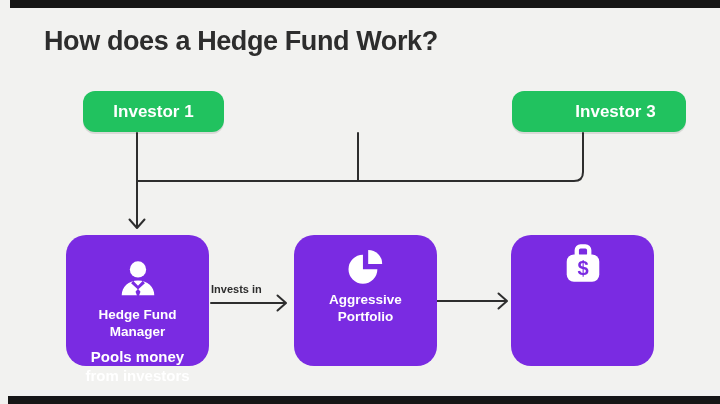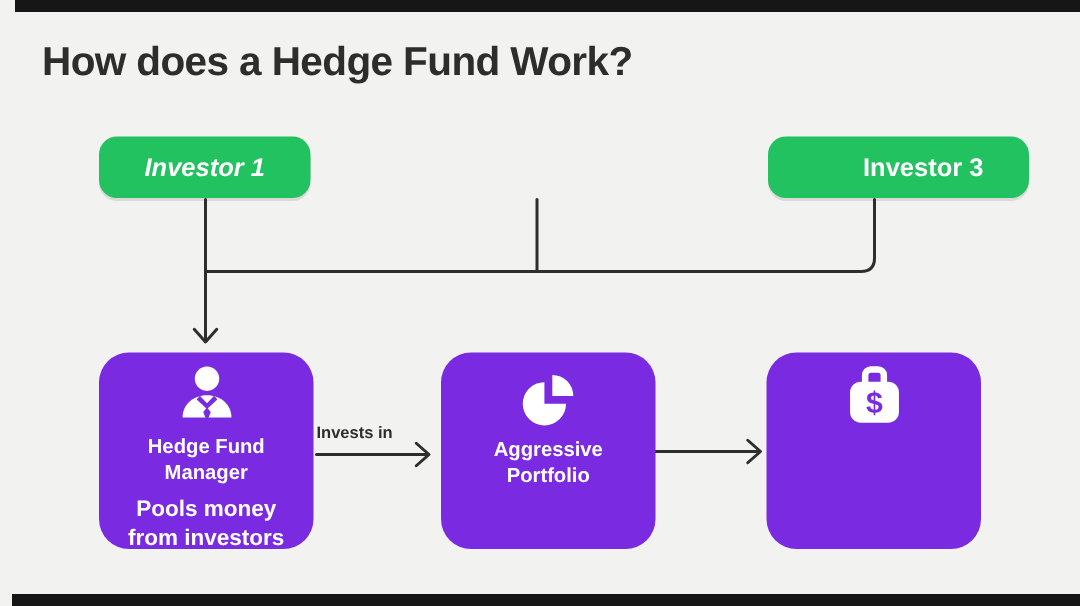--- a/index.html
+++ b/index.html
@@ -6,42 +6,42 @@
   .stage {
     position:relative; width:720px; height:404px;
     background:#f2f2f0; overflow:hidden;
     font-family:"Liberation Sans", sans-serif;
   }
   .bar { position:absolute; background:#161616; height:8px; }
   .bar.top { top:0; left:10px; right:0; }
   .bar.bottom { bottom:0; left:8px; right:0; }
 
   .title {
-    position:absolute; left:28px; top:26px; margin:0;
+    position:absolute; left:44px; top:26px; margin:0;
     font-size:27px; font-weight:bold; color:#2d2d2d; letter-spacing:-0.4px;
   }
 
   .investor {
     position:absolute; top:91px; width:141px; height:41px;
     background:#21c25f; border-radius:12px;
     display:flex; align-items:center; justify-content:center;
     color:#ffffff; font-weight:bold; font-size:17px;
     box-shadow:0 2px 0 rgba(0,0,0,0.10);
   }
-  .inv1 { left:66px;font-style:italic; } .inv2 { left:288px; } .inv3 { left:512px;padding-left:33px; }
+  .inv1 { left:83px; } .inv2 { left:288px; } .inv3 { left:512px;padding-left:33px; }
 
   svg.lines { position:absolute; left:0; top:0; width:720px; height:404px; pointer-events:none; }
 
   .step {
     position:absolute; top:235px; width:143px; height:131px;
     background:#7a2be2; border-radius:20px; color:#ffffff;
     display:flex; flex-direction:column; align-items:center; text-align:center;
     box-sizing:border-box;
   }
-  .s1 { left:66px;  padding-top:5px; }
+  .s1 { left:66px;  padding-top:22px; }
   .s2 { left:294px; padding-top:11px; }
   .s3 { left:511px; padding-top:7px; }
   .step .icon-wrap { flex:0 0 auto; line-height:0; }
   .step-title { font-size:13.5px; font-weight:bold; line-height:1.25; margin-top:4px; padding:0 10px; }
   .step-sub   { font-size:15px; font-weight:600; line-height:1.3; margin-top:6px; padding:0 8px; }
 
   .arrow-label {
     position:absolute; left:211px; top:283px; width:78px;
     text-align:left; font-size:11px; font-weight:bold; color:#2d2d2d;
   }

